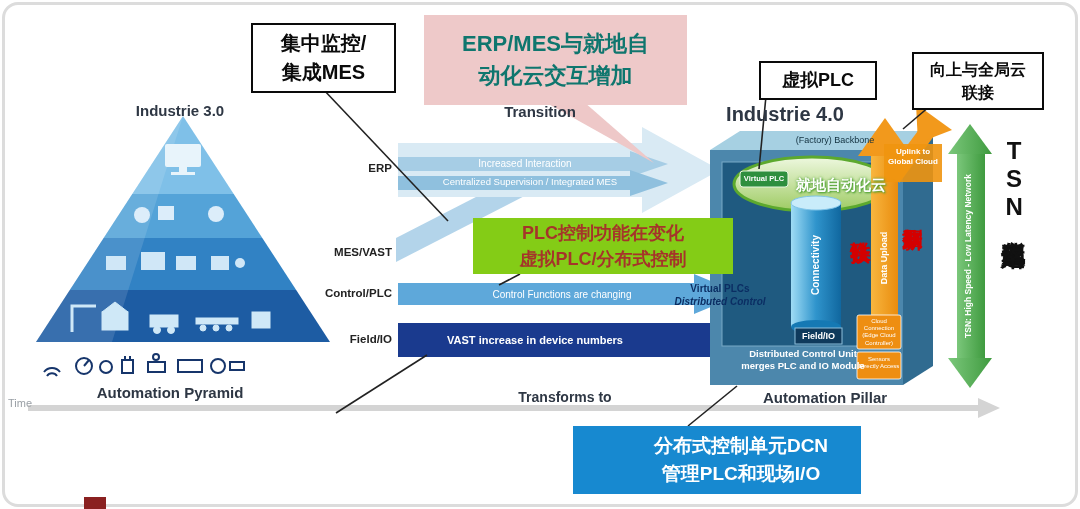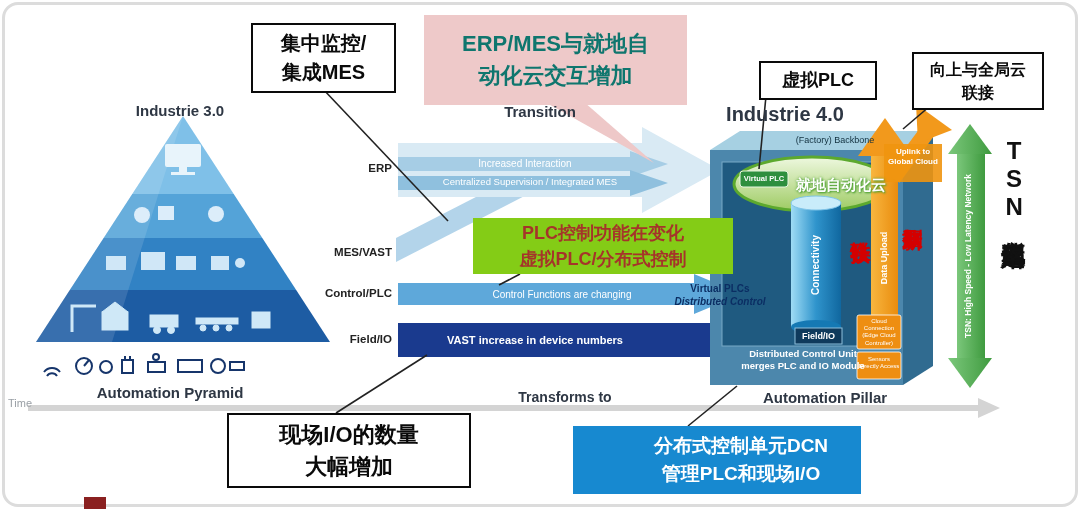--- a/index.html
+++ b/index.html
@@ -222,24 +222,20 @@
   <div class="callout whitebox" style="left:912px;top:52px;width:128px;height:54px;font-size:16px;">
     <span>向上与全局云</span>
     <span>联接</span>
   </div>
 
   <div class="callout" style="left:473px;top:218px;width:260px;height:56px;background:#84cc16;color:#a5342a;font-size:18px;">
     <span>PLC控制功能在变化</span>
     <span>虚拟PLC/分布式控制</span>
   </div>
 
-  <div class="callout whitebox" style="left:227px;top:413px;width:240px;height:71px;font-size:22px;">
-    <span>现场I/O的数量</span>
-    <span>大幅增加</span>
-  </div>
 
   <div class="callout w" style="left:573px;top:426px;width:240px;height:68px;background:#1789d0;font-size:19px;padding-left:48px;">
     <span>分布式控制单元DCN</span>
     <span>管理PLC和现场I/O</span>
   </div>
 
   <div class="logo" style="left:84px;top:497px;width:22px;height:12px;"></div>
 </div>
 
 </body></html>

